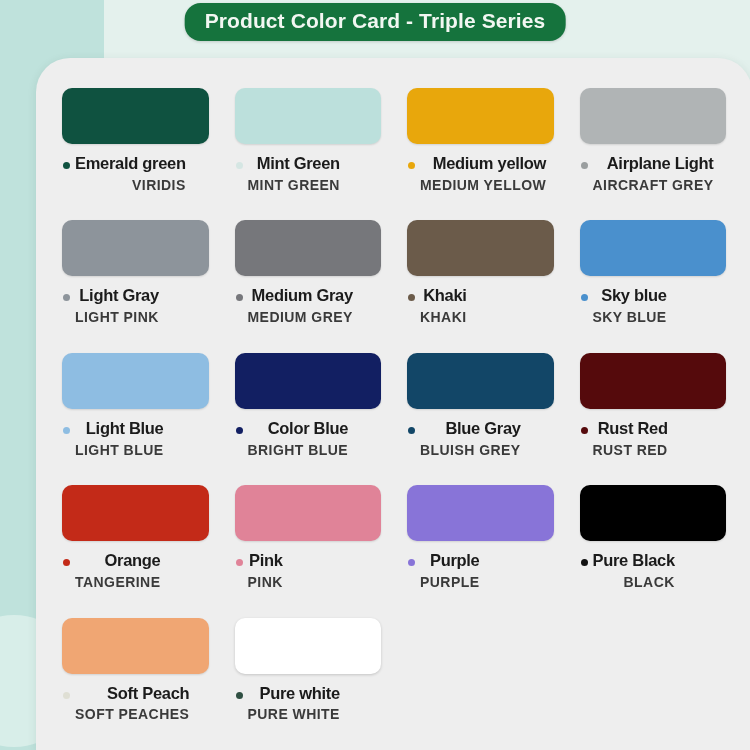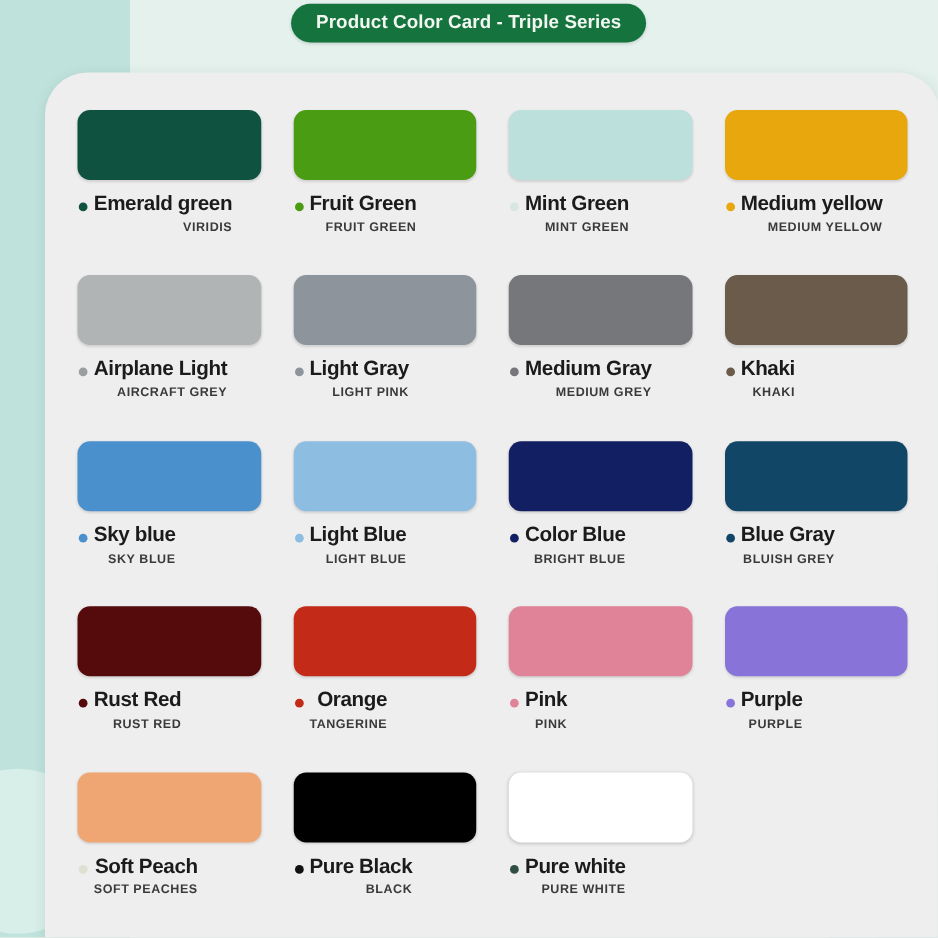--- a/index.html
+++ b/index.html
@@ -81,21 +81,21 @@
     left: 50%;
     transform: translateX(-50%);
     top: 3px;
     background: #15733d;
     border-radius: 16px;
     padding: 6px 20px 8px 20px;
     box-shadow: 0 1px 3px rgba(0,0,0,0.16);
   }
   #title-banner .title-text {
     color: #f2f7f2;
-    font-size: 15px;
+    font-size: 21px;
     font-weight: bold;
     letter-spacing: 0.1px;
     white-space: nowrap;
     line-height: 1.15;
   }
 
   
   #color-card {
     position: absolute;
     z-index: 2;
@@ -155,21 +155,21 @@
   }
   .swatch-name {
     font-size: 16.5px;
     font-weight: bold;
     color: #1b1b1b;
     line-height: 1.08;
     letter-spacing: -0.3px;
     white-space: nowrap;
   }
   .swatch-code {
-    font-size: 10px;
+    font-size: 14px;
     font-weight: bold;
     color: #3a3a3a;
     letter-spacing: 0.45px;
     margin-top: 4px;
     white-space: nowrap;
   }
 </style>
 </head>
 <body style="background: rgb(226, 240, 236);">
 
@@ -192,30 +192,20 @@
         <div class="swatch-chip" style="background: rgb(15, 82, 64);"></div>
         <div class="swatch-label-row">
           <span class="swatch-dot" style="background: rgb(15, 82, 64);"></span>
           <div class="swatch-texts">
             <div class="swatch-name">Emerald green</div>
             <div class="swatch-code">VIRIDIS</div>
           </div>
         </div>
       </div>
       <div class="swatch-cell">
-        <div class="swatch-chip" style="background: rgb(74, 156, 18);"></div>
-        <div class="swatch-label-row">
-          <span class="swatch-dot" style="background: rgb(74, 156, 18);"></span>
-          <div class="swatch-texts">
-            <div class="swatch-name">Fruit Green</div>
-            <div class="swatch-code">FRUIT GREEN</div>
-          </div>
-        </div>
-      </div>
-      <div class="swatch-cell">
         <div class="swatch-chip" style="background: rgb(188, 224, 220);"></div>
         <div class="swatch-label-row">
           <span class="swatch-dot" style="background: rgb(213, 230, 227);"></span>
           <div class="swatch-texts">
             <div class="swatch-name">Mint Green</div>
             <div class="swatch-code">MINT GREEN</div>
           </div>
         </div>
       </div>
       <div class="swatch-cell">
@@ -342,40 +332,40 @@
         <div class="swatch-chip" style="background: rgb(136, 116, 216);"></div>
         <div class="swatch-label-row">
           <span class="swatch-dot" style="background: rgb(136, 116, 216);"></span>
           <div class="swatch-texts">
             <div class="swatch-name">Purple</div>
             <div class="swatch-code">PURPLE</div>
           </div>
         </div>
       </div>
       <div class="swatch-cell">
+        <div class="swatch-chip" style="background: rgb(0, 0, 0);"></div>
+        <div class="swatch-label-row">
+          <span class="swatch-dot" style="background: rgb(17, 17, 17);"></span>
+          <div class="swatch-texts">
+            <div class="swatch-name">Pure Black</div>
+            <div class="swatch-code">BLACK</div>
+          </div>
+        </div>
+      </div>
+      <div class="swatch-cell">
         <div class="swatch-chip" style="background: rgb(240, 166, 115);"></div>
         <div class="swatch-label-row">
           <span class="swatch-dot" style="background: rgb(223, 223, 212);"></span>
           <div class="swatch-texts">
             <div class="swatch-name">Soft Peach</div>
             <div class="swatch-code">SOFT PEACHES</div>
           </div>
         </div>
       </div>
       <div class="swatch-cell">
-        <div class="swatch-chip" style="background: rgb(0, 0, 0);"></div>
-        <div class="swatch-label-row">
-          <span class="swatch-dot" style="background: rgb(17, 17, 17);"></span>
-          <div class="swatch-texts">
-            <div class="swatch-name">Pure Black</div>
-            <div class="swatch-code">BLACK</div>
-          </div>
-        </div>
-      </div>
-      <div class="swatch-cell">
         <div class="swatch-chip" style="background: rgb(255, 255, 255); box-shadow: rgba(0, 0, 0, 0.18) 0px 1px 3px;"></div>
         <div class="swatch-label-row">
           <span class="swatch-dot" style="background: rgb(47, 79, 66);"></span>
           <div class="swatch-texts">
             <div class="swatch-name">Pure white</div>
             <div class="swatch-code">PURE WHITE</div>
           </div>
         </div>
       </div>
     </div>

